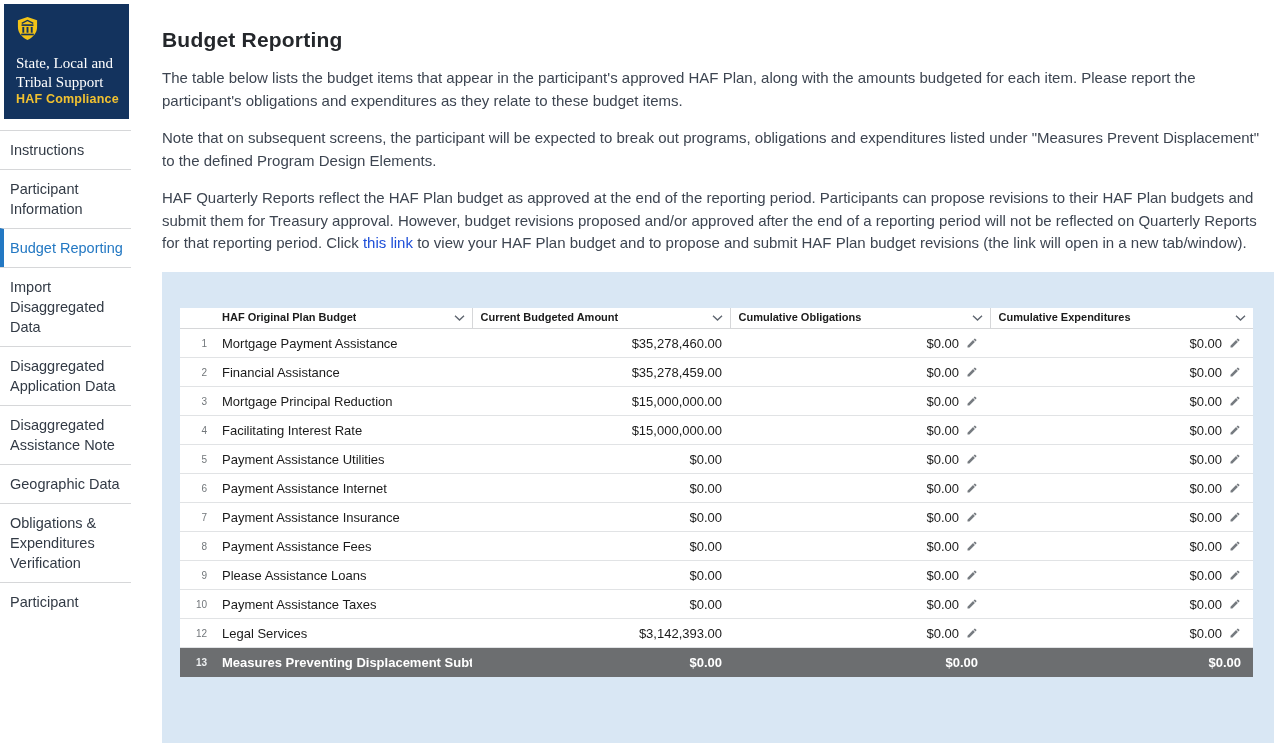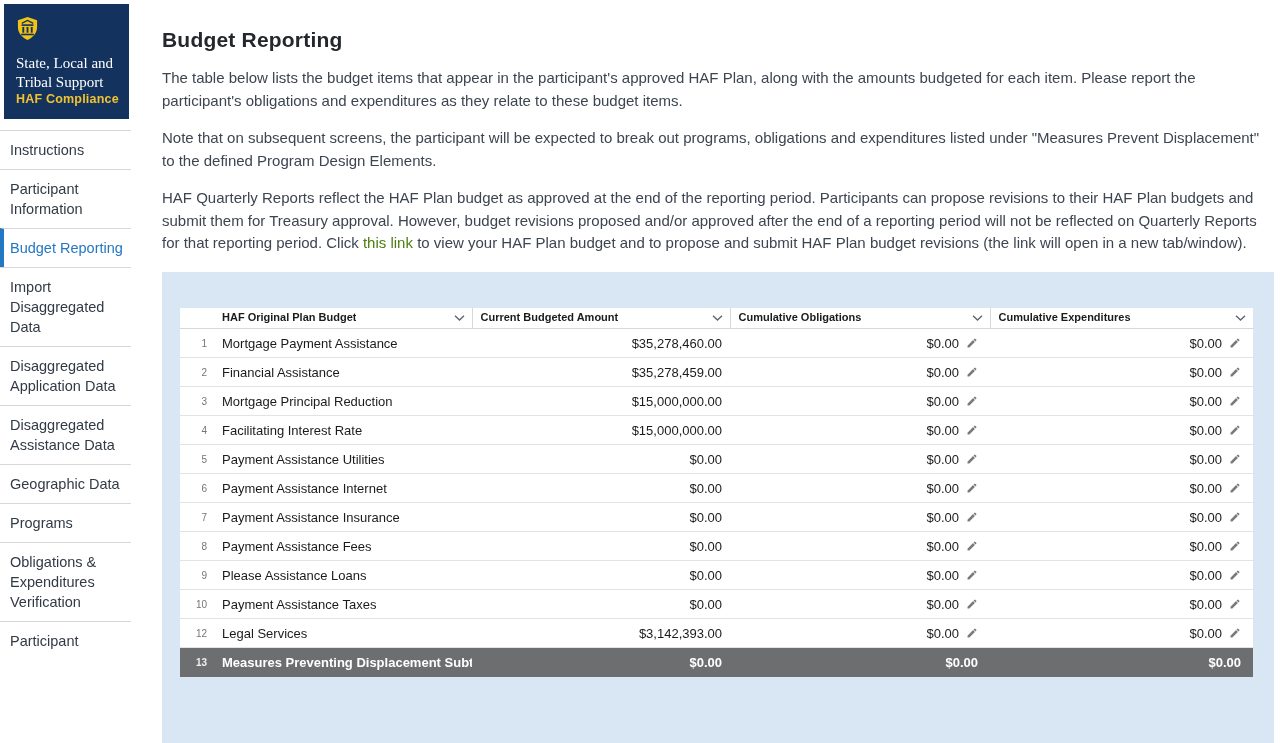--- a/index.html
+++ b/index.html
@@ -15,21 +15,21 @@
   .brand-sub{color:#f2c230;font-size:12.5px;font-weight:bold;letter-spacing:.2px;}
   .nav{margin-top:11px;display:flex;flex-direction:column;}
   .nav-item{display:block;padding:9px 8px 9px 10px;border-top:1px solid #d6d7d9;
     font-size:14.5px;line-height:20px;color:#323a45;text-decoration:none;cursor:pointer;}
   .nav-item.active{color:#2378c3;border-left:4px solid #2378c3;padding-left:6px;}
 
   
   .main{flex:1;padding:28px 7px 0 31px;overflow:hidden;}
   h1.page-title{font-size:21px;font-weight:bold;color:#24272b;letter-spacing:.2px;}
   .para{font-size:15px;color:#3d4551;line-height:22.5px;margin-top:15px;}
-  .link{color:#4d7c0f;text-decoration:none;cursor:pointer;}
+  .link{color:#1d4ed8;text-decoration:none;cursor:pointer;}
 
   
   .panel{margin-top:17px;background:#d9e7f4;padding:36px 21px 60px 18px;height:620px;}
   table{width:100%;border-collapse:collapse;background:#fff;table-layout:fixed;}
   thead th{background:#fff;font-size:11px;font-weight:bold;color:#1b1b1b;text-align:left;
     height:21px;padding:2px 8px;border-bottom:1px solid #d6d7d9;position:relative;}
   thead th.col-head{padding-right:24px;}
   thead th.col-head:first-child{padding-left:42px;margin-top:8px;}
   thead th.col-head + th.col-head{border-left:1px solid #d6d7d9;}
   .th-label{white-space:nowrap;overflow:hidden;display:inline-block;max-width:100%;}
@@ -64,23 +64,22 @@
       </span>
       <div class="brand-title">State, Local and Tribal Support</div>
       <div class="brand-sub">HAF Compliance</div>
     </div>
     <nav class="nav">
         <a class="nav-item">Instructions</a>
         <a class="nav-item">Participant Information</a>
         <a class="nav-item active">Budget Reporting</a>
         <a class="nav-item">Import Disaggregated Data</a>
         <a class="nav-item">Disaggregated Application Data</a>
-        <a class="nav-item">Disaggregated Assistance Data</a>
+        <a class="nav-item">Disaggregated Assistance Note</a>
         <a class="nav-item">Geographic Data</a>
-        <a class="nav-item">Programs</a>
         <a class="nav-item">Obligations &amp; Expenditures Verification</a>
         <a class="nav-item">Participant</a>
       </nav>
   </aside>
 
   <main class="main">
     <h1 class="page-title">Budget Reporting</h1>
 
     <p class="para">The table below lists the budget items that appear in the participant's approved HAF Plan, along with the amounts budgeted for each item. Please report the participant's obligations and expenditures as they relate to these budget items.</p>
     <p class="para">Note that on subsequent screens, the participant will be expected to break out programs, obligations and expenditures listed under "Measures Prevent Displacement" to the defined Program Design Elements.</p>

